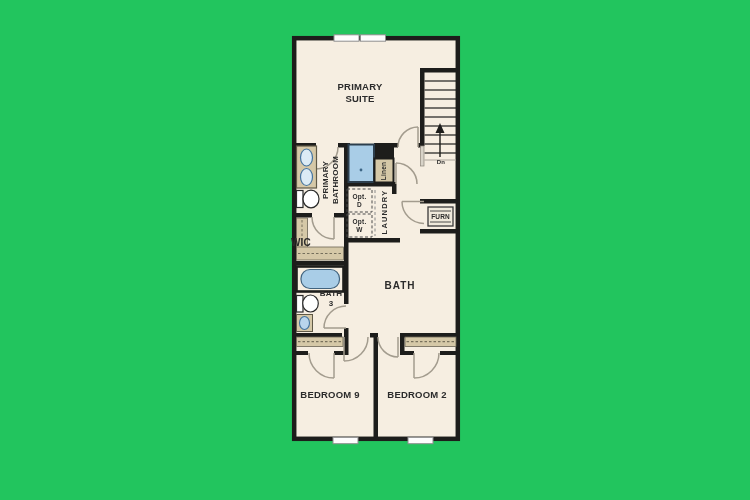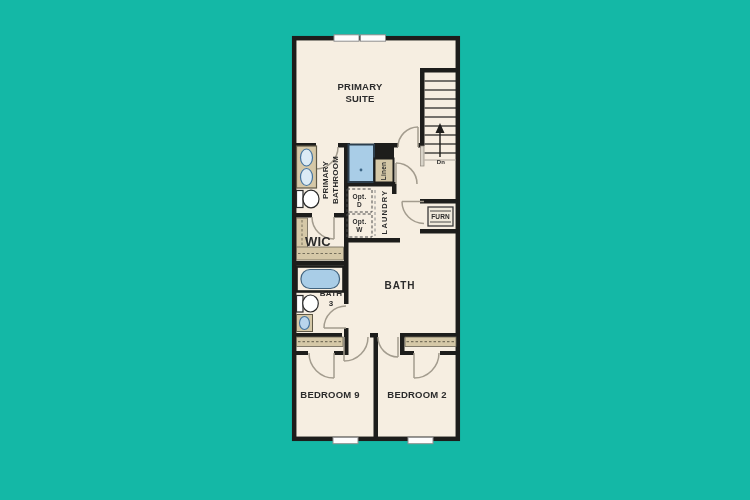--- a/index.html
+++ b/index.html
@@ -1,17 +1,17 @@
 <!DOCTYPE html>
 <html><head>
 <meta charset="utf-8">
 <style>
   html,body{margin:0;padding:0;background:#ffffff;}
   .stage{
-    position:relative;width:750px;height:500px;background:#14b8a6;overflow:hidden;
+    position:relative;width:750px;height:500px;background:#22c55e;overflow:hidden;
     font-family:"Liberation Sans", sans-serif;
   }
   .stage svg{position:absolute;left:0;top:0;}
   .lbl{
     position:absolute;color:#2b2b2b;font-weight:bold;text-align:center;
     transform:translate(-50%,-50%);line-height:1.3;letter-spacing:.2px;white-space:normal;
   }
   .lbl.nowrap{white-space:nowrap;}
   .lbl.rot{transform:translate(-50%,-50%) rotate(-90deg);}
   .title-lbl{
@@ -189,21 +189,21 @@
   <div class="lbl rot nowrap" style="left:384.5px;top:212px;font-size:7.5px;letter-spacing:1.2px;">LAUNDRY</div>
 
   <div class="lbl" style="left:359.5px;top:200.5px;width:20px;font-size:6.5px;">Opt. D</div>
 
   <div class="lbl" style="left:359.5px;top:225.5px;width:20px;font-size:6.5px;">Opt. W</div>
 
   <div class="lbl nowrap" style="left:440.5px;top:216.5px;font-size:6.5px;letter-spacing:.1px;">FURN</div>
 
   <div class="lbl nowrap" style="left:441px;top:163px;font-size:6px;">Dn</div>
 
-  <div class="lbl nowrap" style="left:318px;top:242px;font-size:13px;">WIC</div>
+  <div class="lbl nowrap" style="left:301px;top:242px;font-size:10px;">WIC</div>
 
   <div class="lbl" style="left:331px;top:299px;width:26px;font-size:8px;">BATH 3</div>
 
   <div class="lbl nowrap" style="left:400px;top:285px;font-size:10px;letter-spacing:1px;">BATH</div>
 
   <div class="lbl nowrap" style="left:330px;top:395px;font-size:9.5px;">BEDROOM 9</div>
 
   <div class="lbl nowrap" style="left:417px;top:395px;font-size:9.5px;">BEDROOM 2</div>
 
 

